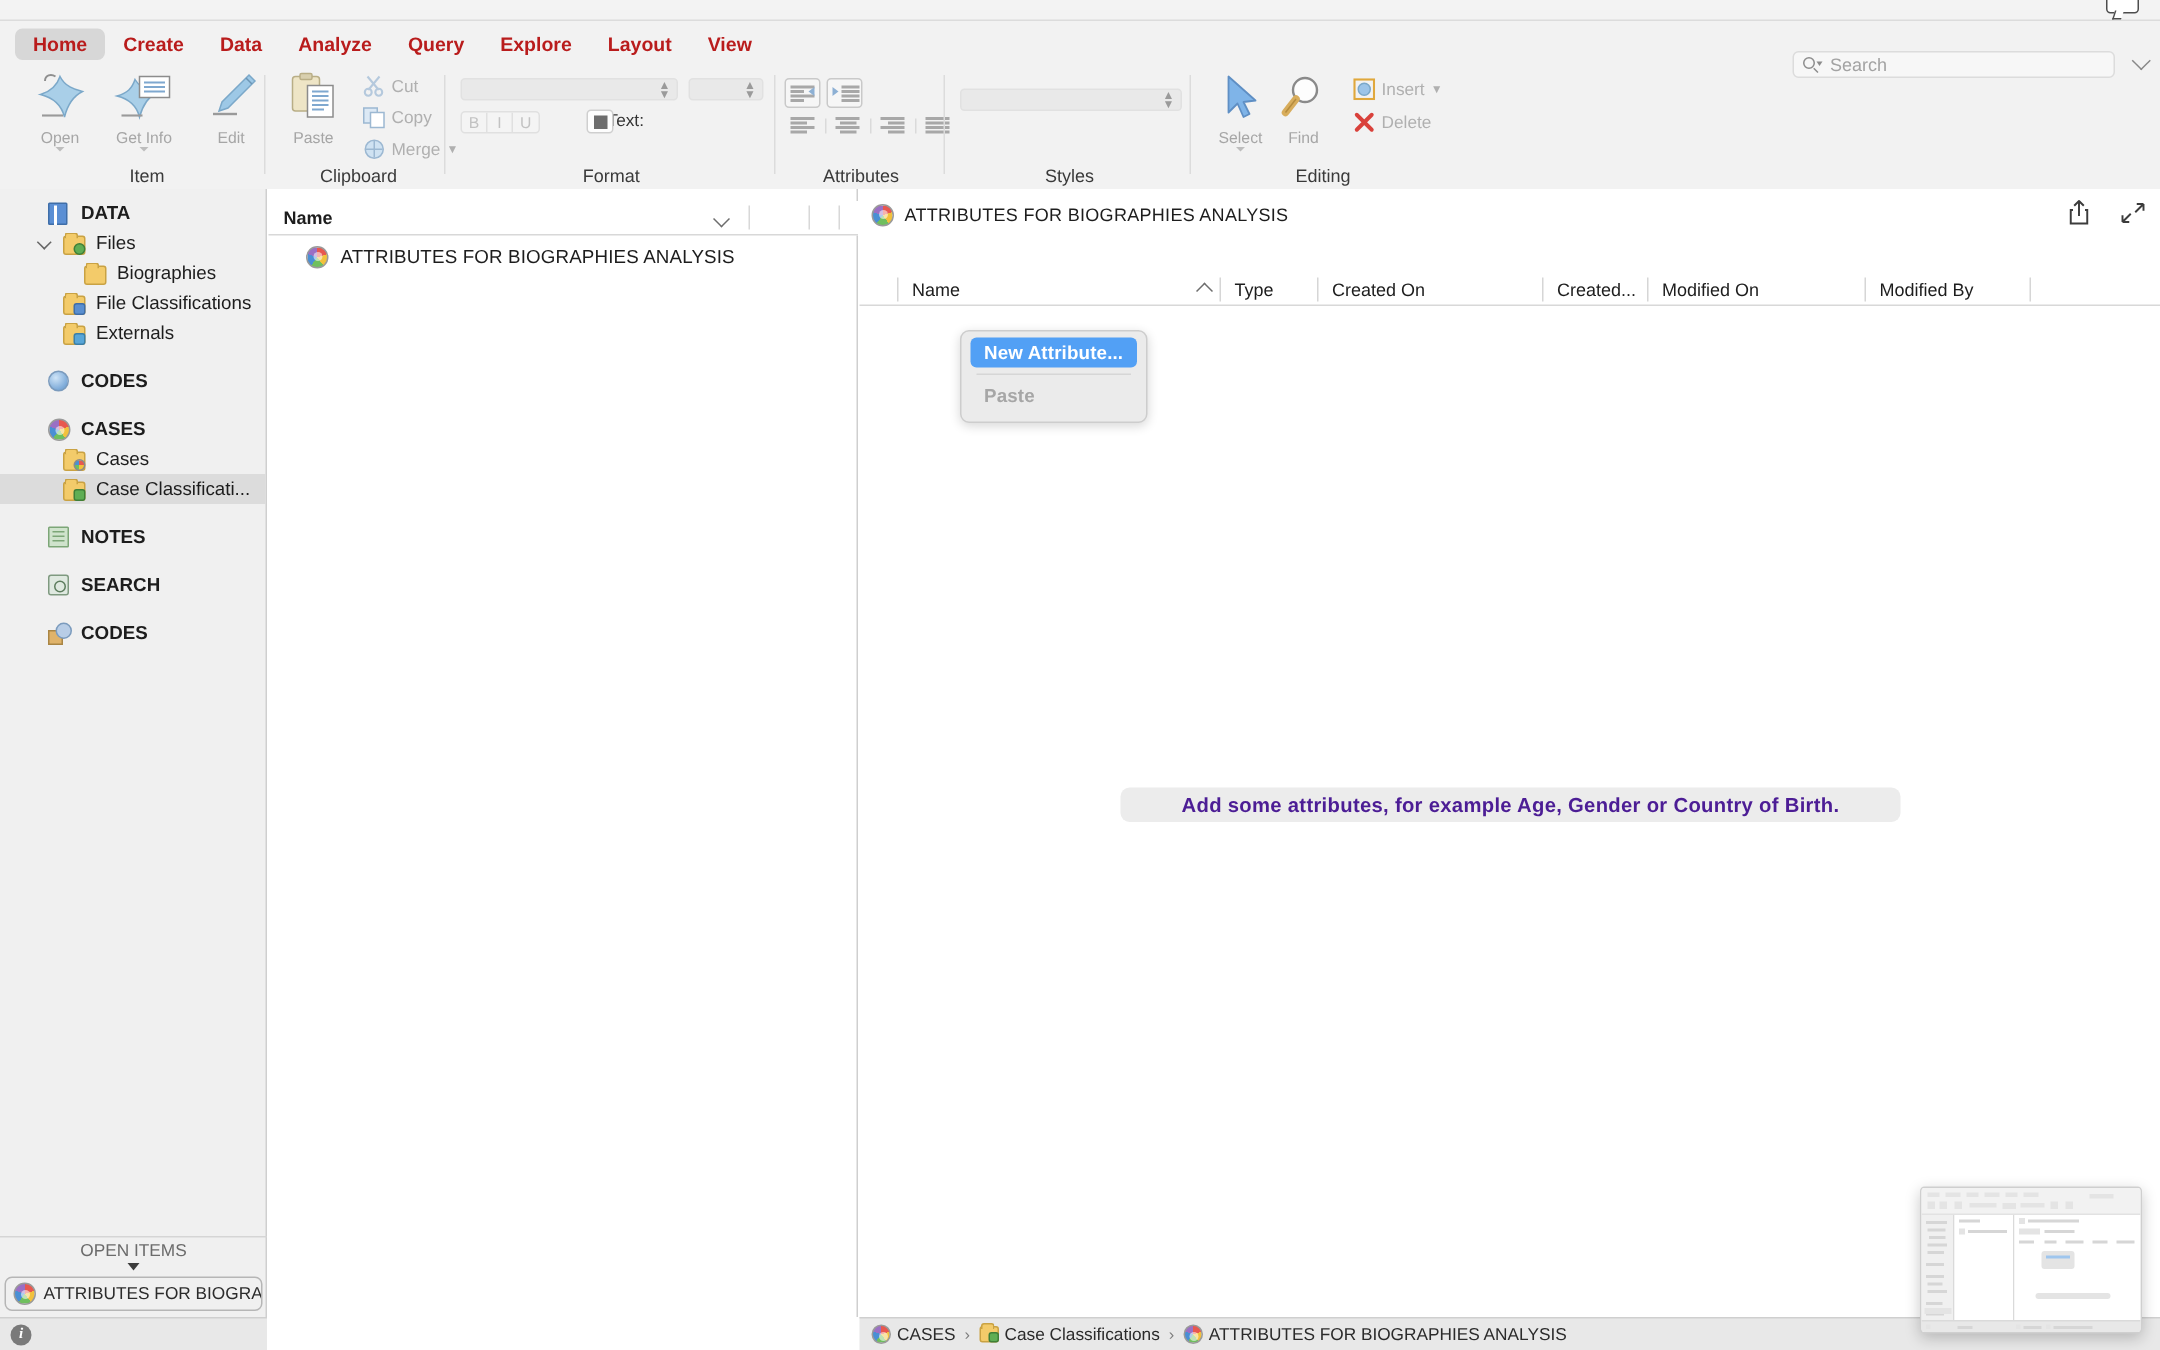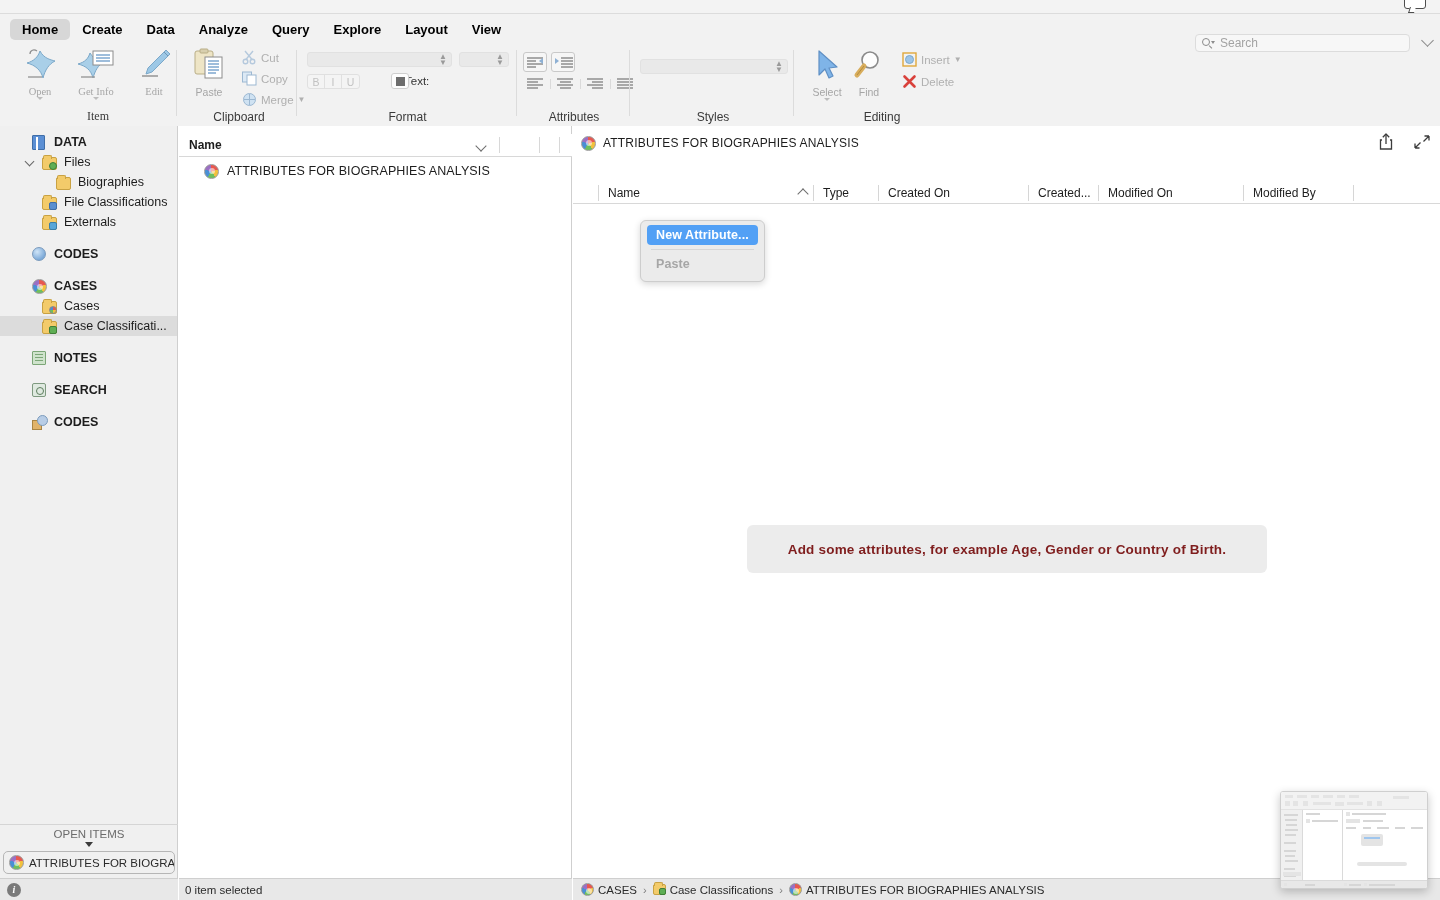--- a/index.html
+++ b/index.html
@@ -35,21 +35,21 @@
   
   .ribbon {
     position: absolute; left: 0; top: 14px; width: 1440px; height: 112px;
     background: #f2f2f2;
   }
   .ribbon-tabs {
     position: absolute; left: 10px; top: 4px; height: 22px;
     display: flex; align-items: center; gap: 0px;
   }
   .rtab {
-    font-size: 13px; font-weight: bold; color: #000000;
+    font-size: 13px; font-weight: bold; color: #b91c1c;
     padding: 3px 12px; border-radius: 5px; cursor: default;
     white-space: nowrap;
   }
   .rtab.active { background: #d7d7d7; }
 
   .search-box {
     position: absolute; right: 30px; top: 20px;
     width: 215px; height: 18px;
     background: #f7f7f7;
     border: 1px solid #dcdcdc;
@@ -255,24 +255,24 @@
   }
   .gsep { position: absolute; top: 3px; width: 1px; height: 16px; background: #d6d6d6; }
   .gsort {
     position: absolute; top: 8px; width: 8px; height: 8px;
     border-left: 1.3px solid #6d6d6d; border-top: 1.3px solid #6d6d6d;
     transform: rotate(45deg);
   }
 
   .empty-msg {
     position: absolute; left: 174px; top: 399px;
-    width: 520px; height: 48px;
+    width: 520px; height: 23px;
     background: #ececec; border-radius: 6px;
     display: flex; align-items: center; justify-content: center;
-    font-size: 13.5px; font-weight: bold; color: #7f1d1d; letter-spacing: .2px;
+    font-size: 13.5px; font-weight: bold; color: #4c1d95; letter-spacing: .2px;
   }
 
   
   .ctxmenu {
     position: absolute; left: 67px; top: 94px; width: 125px; height: 62px;
     background: #ebebeb; border: 1px solid #cdcdcd; border-radius: 6px;
     box-shadow: 0 2px 7px rgba(0,0,0,.16);
     padding: 4px 0;
   }
   .ctxitem {
@@ -393,21 +393,21 @@
     <div class="search-box">
       <span class="search-ico">
         <span class="ring"></span>
           <span class="handle"></span>
           <span class="caret"></span>
       </span>
       <span class="search-ph">Search</span>
     </div>
     <div class="search-chevron"></div>
 
-    <div class="grp" style="left:8px; width:180px;font-family:Liberation Serif, serif;">
+    <div class="grp" style="left:8px; width:180px;">
       <div class="bigbtn" style="left:6px;">
         <div class="ico-box">
           <svg width="36" height="34" viewBox="0 0 36 34">
             <path d="M18 3 C22 11, 30 12, 33 13 C27 16, 23 22, 21 30 C19 22, 13 17, 5 15 C12 13, 16 9, 18 3Z" fill="#a9cfe8" stroke="#7ba8c9" stroke-width="1"></path>
             <path d="M15 3 C12 1, 8 2, 8 6" fill="none" stroke="#8f8f8f" stroke-width="1.3"></path>
             <path d="M6 29 h14" stroke="#9a9a9a" stroke-width="1.4"></path>
           </svg>
         </div>
         <div class="lbl">Open</div>
         <div class="arrow"></div>
@@ -734,23 +734,20 @@
       <div class="colsep" style="left:320px;"></div>
       <div class="colsep" style="left:360px;"></div>
       <div class="colsep" style="left:380px;"></div>
       <div class="hdr-chevron"></div>
     </div>
 
     <div class="list-row">
       <span class="nv-person" style="flex:none;margin-right:8px;"></span>
       <span>ATTRIBUTES FOR BIOGRAPHIES ANALYSIS</span>
     </div>
-  </div>
-  <div class="list-statusbar">
-    <span>0 item selected</span>
   </div>
 
   <div class="detail">
 
     <div class="detail-title">
       <span class="nv-person" style="flex:none;margin-right:7px;"></span>
       <span>ATTRIBUTES FOR BIOGRAPHIES ANALYSIS</span>
     </div>
 
     <div class="share-ico">

